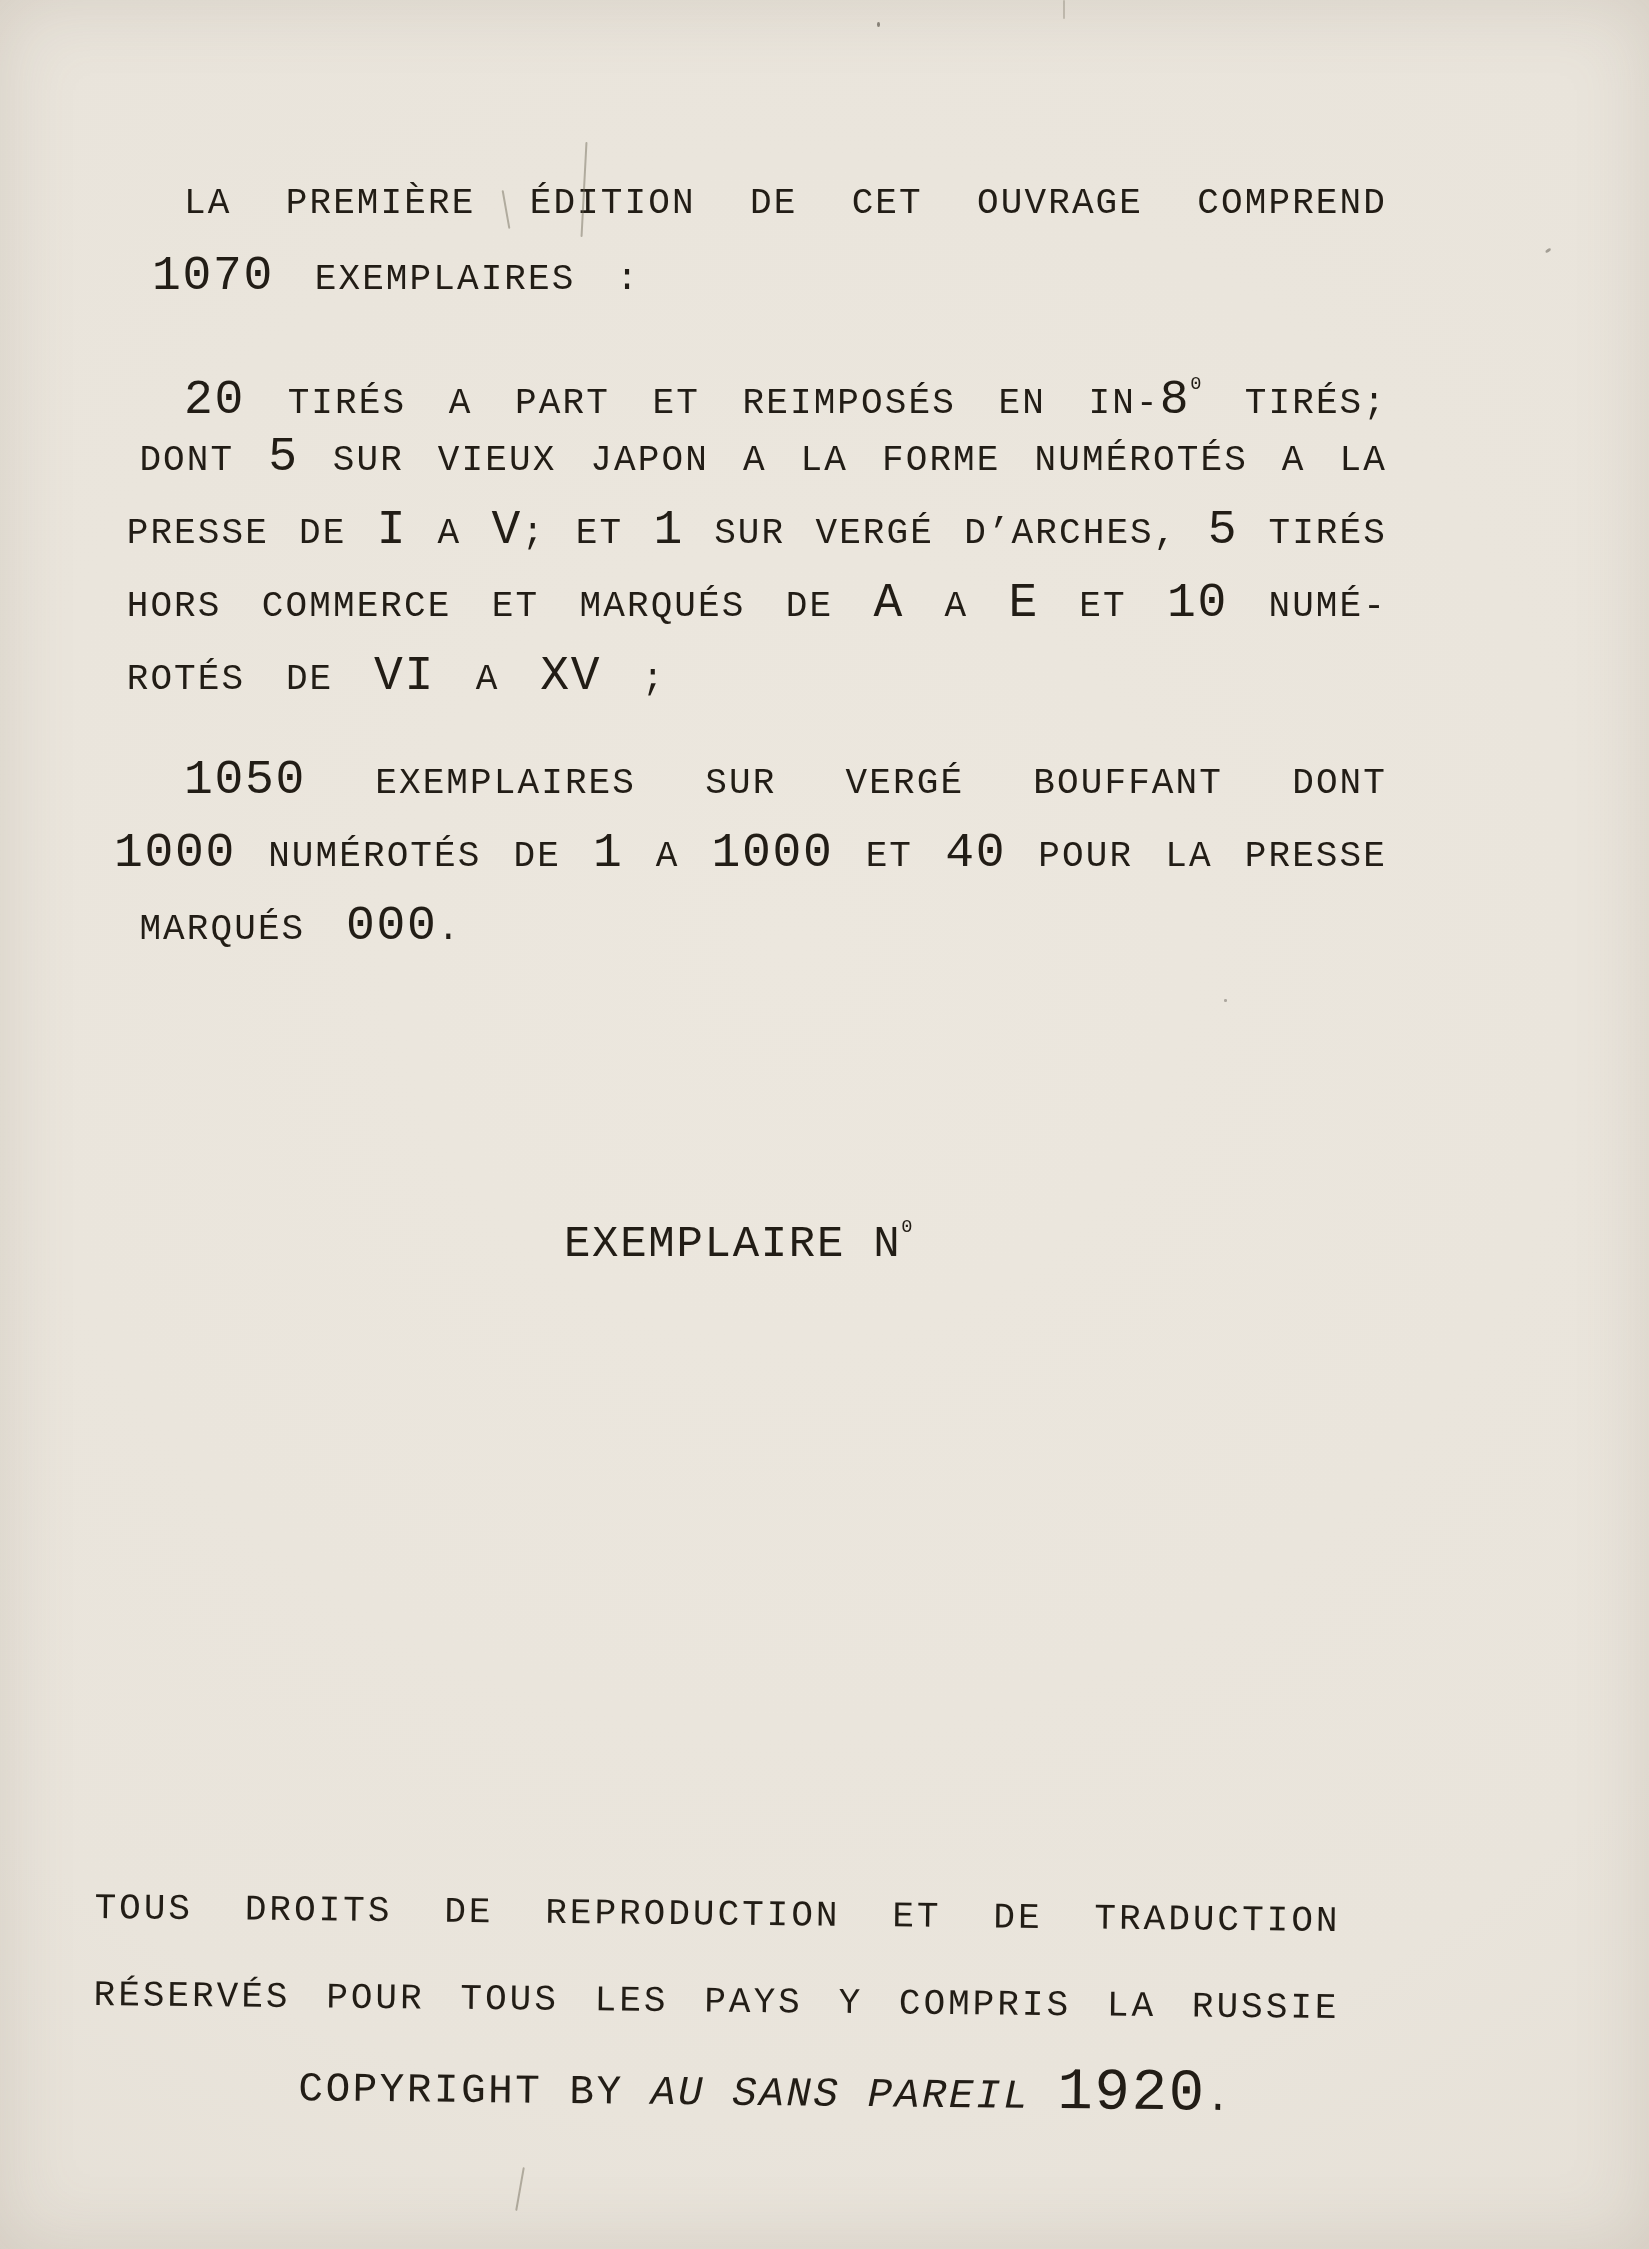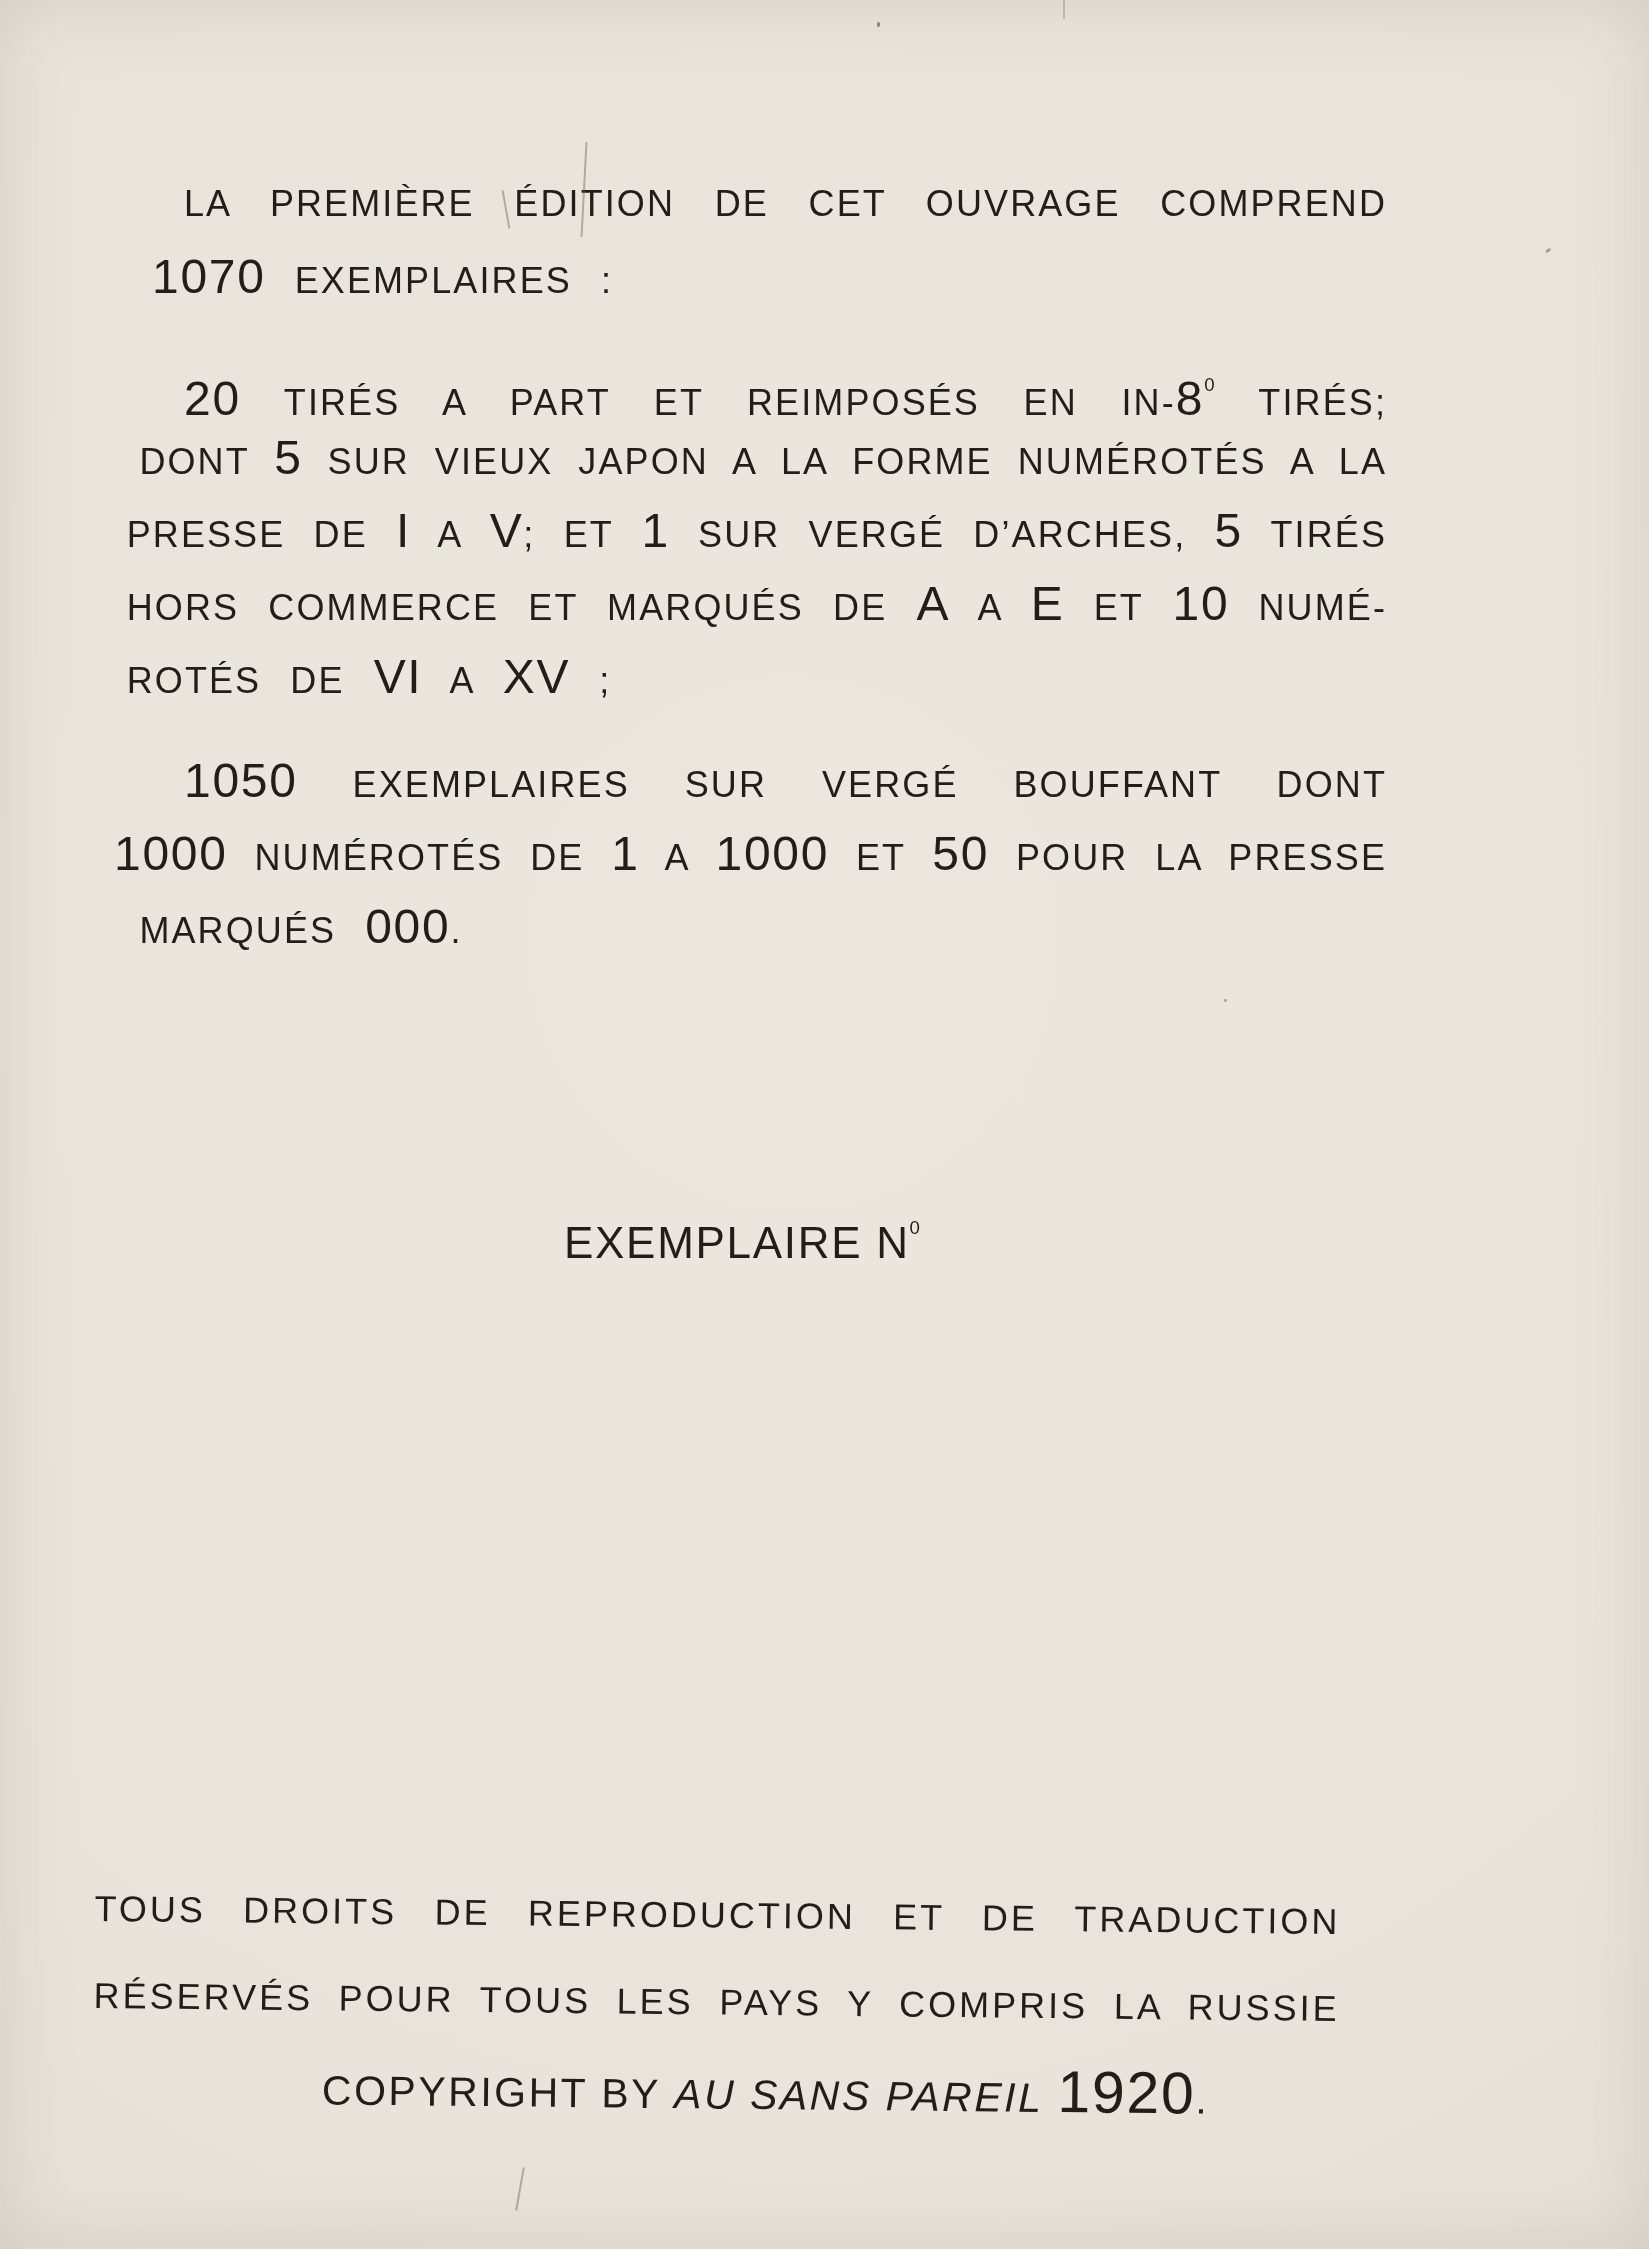--- a/index.html
+++ b/index.html
@@ -2,21 +2,21 @@
 <html style="--ink: #221d16;font-size:13.6px"><head>
 <meta charset="utf-8">
 <style>
   html,body{margin:0;padding:0;background:#cfc9bf;}
   .page{
     position:relative;
     width:1650px;height:2250px;
     background:
       radial-gradient(130% 95% at 48% 42%, #ece7de 0%, #e9e4db 55%, #e3ddd3 86%, #dbd5ca 100%);
     color:var(--ink,#221d16);
-    font-family:Liberation Sans, sans-serif;
+    font-family:Liberation Mono, monospace;
     overflow:hidden;
     box-shadow:inset 0 0 76px rgba(120,108,88,.18);
   }
   
   .line{
     height:73px;line-height:73px;
     font-size:36px;letter-spacing:2.1px;
     white-space:nowrap;
     text-align:justify;text-align-last:justify;
   }
@@ -76,21 +76,21 @@
     <div class="para p2">
       <div class="line ind"><span class="b">20</span><span> TIRÉS A PART ET REIMPOSÉS EN IN-</span><span class="b">8</span><span class="sup">0</span><span> TIRÉS;</span></div>
       <div class="line off-md"><span>DONT </span><span class="b">5</span><span> SUR VIEUX JAPON A LA FORME NUMÉROTÉS A LA</span></div>
       <div class="line off-sm"><span>PRESSE DE </span><span class="b">I</span><span> A </span><span class="b">V</span><span>; ET </span><span class="b">1</span><span> SUR VERGÉ D’ARCHES, </span><span class="b">5</span><span> TIRÉS</span></div>
       <div class="line off-sm"><span>HORS COMMERCE ET MARQUÉS DE </span><span class="b">A</span><span> A </span><span class="b">E</span><span> ET </span><span class="b">10</span><span> NUMÉ-</span></div>
       <div class="line short off-sm"><span>ROTÉS DE </span><span class="b">VI</span><span> A </span><span class="b">XV</span><span> ;</span></div>
     </div>
 
     <div class="para p3">
       <div class="line ind"><span class="b">1050</span><span> EXEMPLAIRES SUR VERGÉ BOUFFANT DONT</span></div>
-      <div class="line"><span class="b">1000</span><span> NUMÉROTÉS DE </span><span class="b">1</span><span> A </span><span class="b">1000</span><span> ET </span><span class="b">50</span><span> POUR LA PRESSE</span></div>
+      <div class="line"><span class="b">1000</span><span> NUMÉROTÉS DE </span><span class="b">1</span><span> A </span><span class="b">1000</span><span> ET </span><span class="b">40</span><span> POUR LA PRESSE</span></div>
       <div class="line short off-md"><span>MARQUÉS </span><span class="b">000</span><span>.</span></div>
     </div>
 
   </div>
 
   <div class="exemplaire"><span>EXEMPLAIRE N</span><span class="sup">0</span></div>
 
   <div class="legal">
     <div class="line"><span>TOUS DROITS DE REPRODUCTION ET DE TRADUCTION</span></div>
     <div class="line"><span>RÉSERVÉS POUR TOUS LES PAYS Y COMPRIS LA RUSSIE</span></div>

